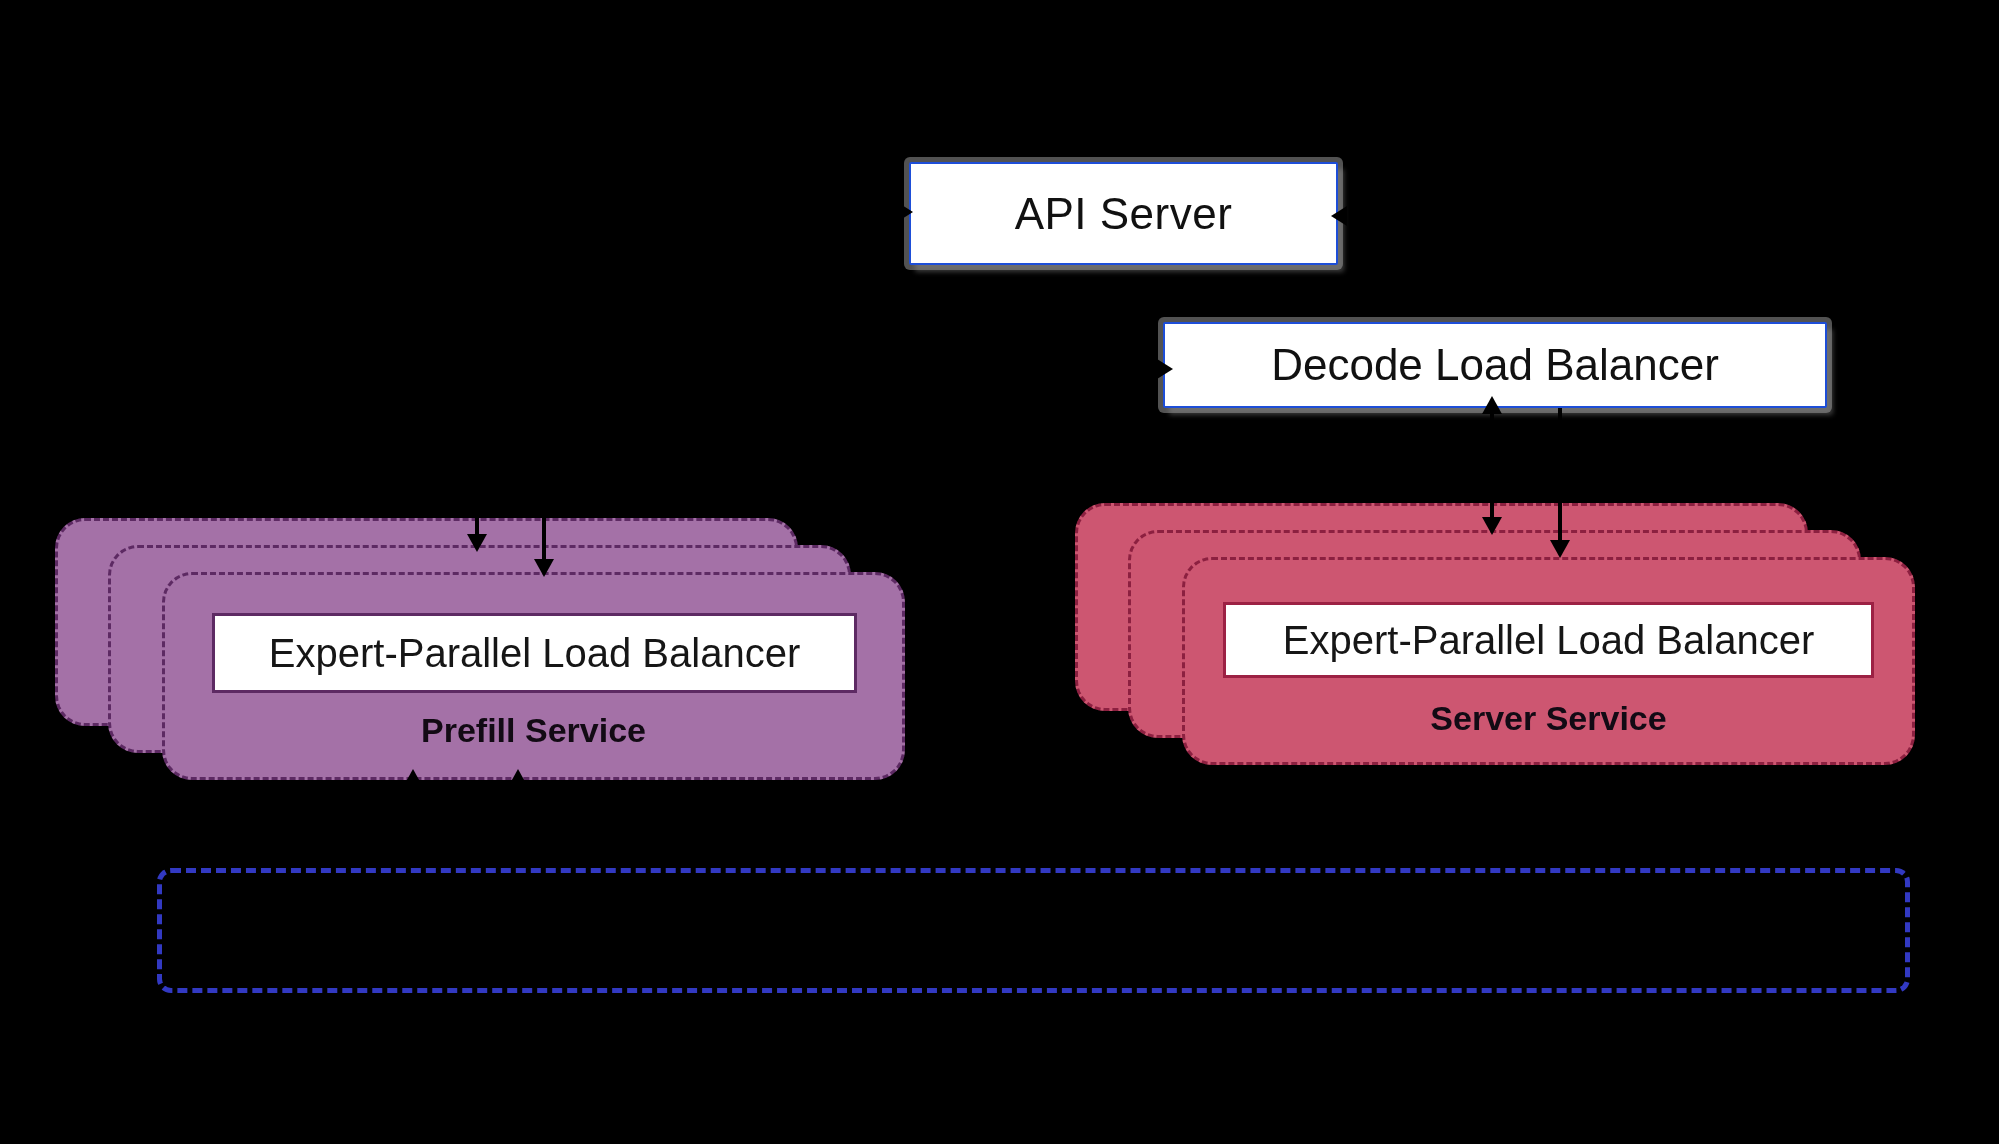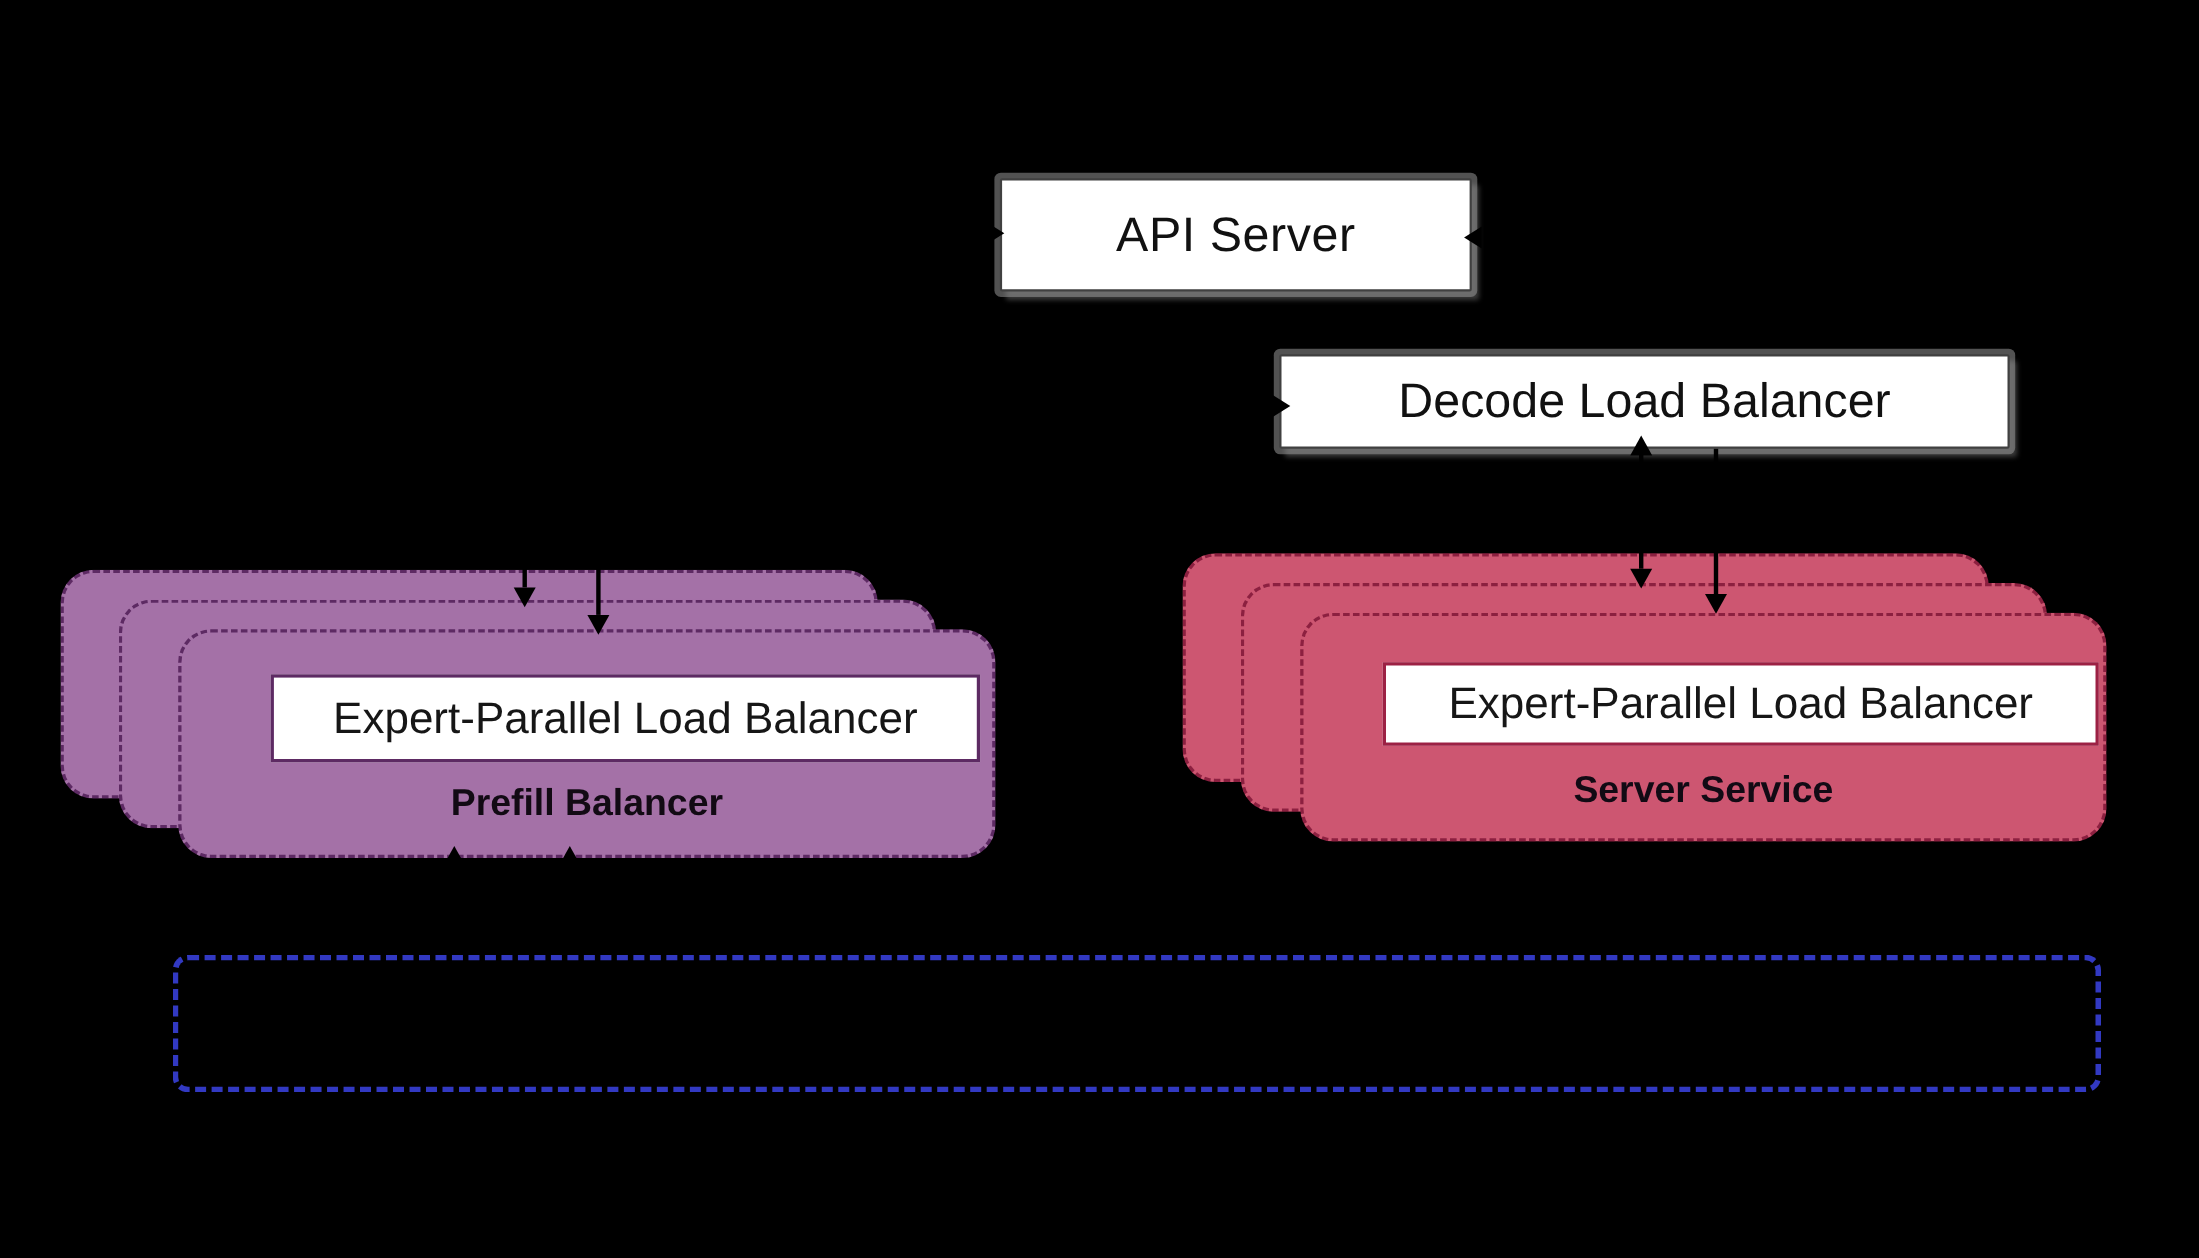--- a/index.html
+++ b/index.html
@@ -7,21 +7,21 @@
     position:relative;
     width:1999px;height:1144px;
     background:var(--background,#000);
     font-family:"Liberation Sans", sans-serif;
     overflow:hidden;
   }
   
   .node{
     position:absolute;
     background:var(--node-fill,#fff);
-    border:2px solid #404040;
+    border:2px solid #1d4ed8;
     box-shadow:0 0 0 5px rgba(150,150,150,0.55), 6px 7px 5px rgba(110,110,110,0.55);
     display:flex;align-items:center;justify-content:center;
     color:#111;
     box-sizing:border-box;
     border-radius:2px;
   }
   .node.api{left:909px;top:162px;width:429px;height:103px;font-size:44px;font-weight:500;letter-spacing:0.5px;}
   .node.plb{left:153px;top:334px;width:650px;height:86px;font-size:36px;font-weight:400;}
   .node.dlb{left:1163px;top:322px;width:664px;height:86px;font-size:44px;font-weight:400;}
 
@@ -33,21 +33,20 @@
   }
   .card.purple{width:743px;height:208px;background:var(--prefill-fill,#a471a7);border:3px dashed var(--prefill-border,#5d2a63);}
   .card.red{width:733px;height:208px;background:var(--decode-fill,#cd5671);border:3px dashed var(--decode-border,#8c2040);}
 
   .inner-box{
     position:absolute;
     background:#fff;
     display:flex;align-items:center;justify-content:center;
     font-size:40px;color:#161616;
     box-sizing:border-box;
-    margin-left:34px;
   }
   .inner-box.purple{left:212px;top:613px;width:645px;height:80px;border:3px solid var(--prefill-border,#5d2a63);}
   .inner-box.red{left:1223px;top:602px;width:651px;height:76px;border:3px solid #9c2144;}
 
   .service-label{
     position:absolute;
     text-align:center;
     font-size:34px;font-weight:700;color:#120a14;
     line-height:44px;height:44px;
   }
@@ -77,21 +76,21 @@
 
 <div class="canvas">
 
   <div>
     <div class="card purple" style="left:55px;top:518px;"></div>
     <div class="card purple" style="left:108px;top:545px;"></div>
     <div class="card purple" style="left:162px;top:572px;"></div>
     <div class="inner-box purple">
       <span>Expert-Parallel Load Balancer</span>
     </div>
-    <div class="service-label purple">Prefill Balancer</div>
+    <div class="service-label purple">Prefill Service</div>
   </div>
 
   <div>
     <div class="card red" style="left:1075px;top:503px;"></div>
     <div class="card red" style="left:1128px;top:530px;"></div>
     <div class="card red" style="left:1182px;top:557px;"></div>
     <div class="inner-box red">
       <span>Expert-Parallel Load Balancer</span>
     </div>
     <div class="service-label red">Server Service</div>

